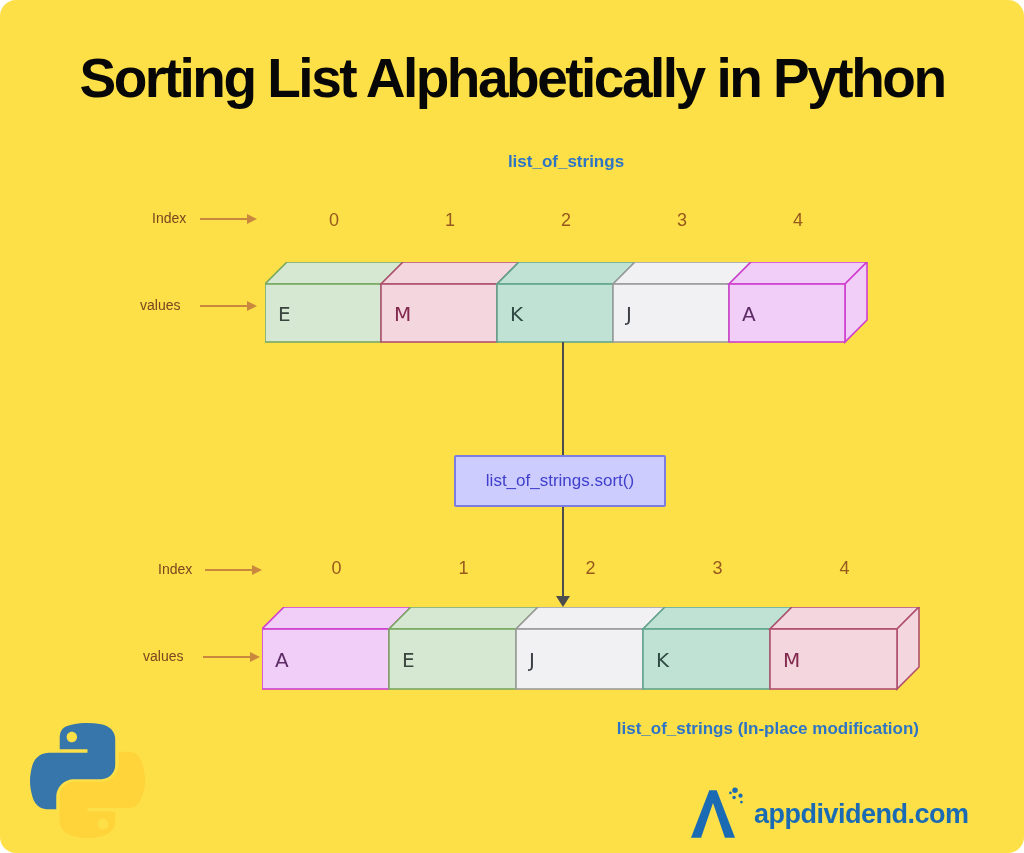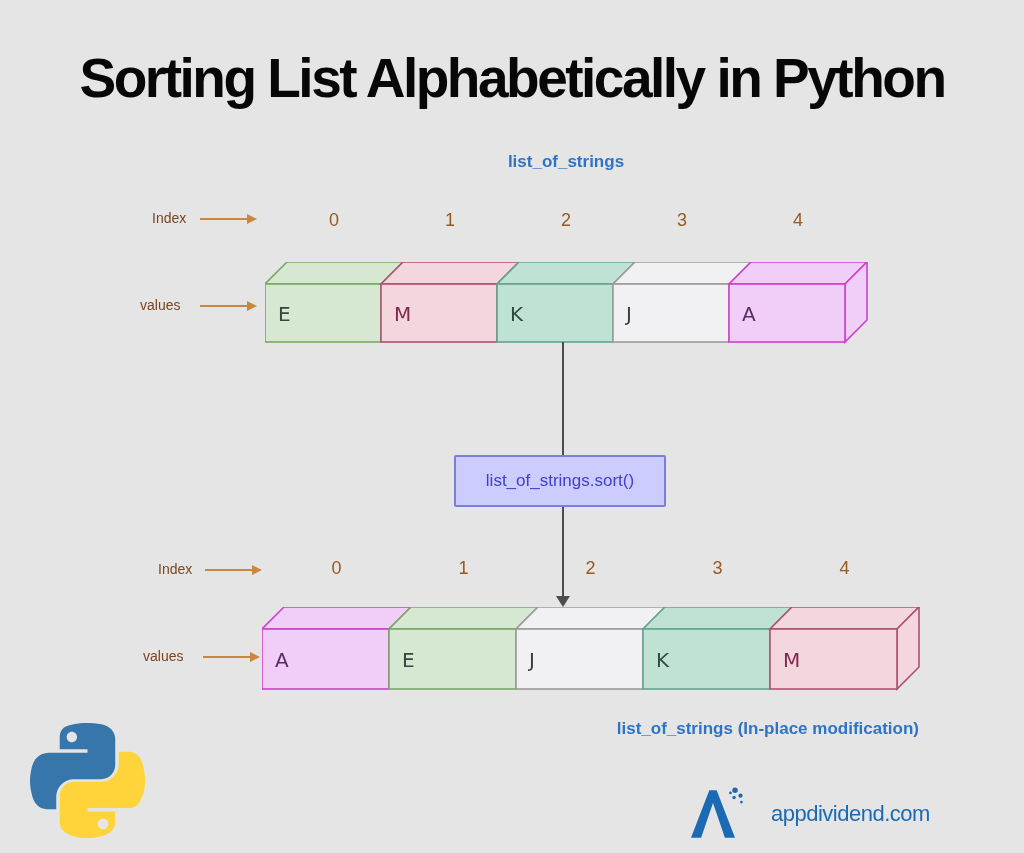--- a/index.html
+++ b/index.html
@@ -1,18 +1,18 @@
 <!DOCTYPE html>
 <html style="--title-black: #070707; --label-blue: #2d74c6; --index-label-brown: #7a4520; --index-number-brown: #96591e; --arrow-orange: #c9883e; --sort-fill: #ccccff; --sort-border: #7d7de0; --sort-text: #4040cc; --flow-gray: #4d4d4d; --brand-blue: #1b6bb4; --python-blue: #3776ab; --python-yellow: #ffd43b;"><head>
 <meta charset="utf-8">
 <style>
   * { margin:0; padding:0; box-sizing:border-box; }
   html,body { background:#ffffff; }
   body { width:1024px; height:853px; font-family:"Liberation Sans", sans-serif; }
-  .canvas { position:relative; width:1024px; height:853px; background:#e5e5e5; overflow:hidden; }
+  .canvas { position:relative; width:1024px; height:853px; background:#fde047; overflow:hidden;border-radius:16px; }
 
   .title {
     position:absolute; top:46px; left:0; width:100%;
     text-align:center; font-size:55px; font-weight:800; letter-spacing:-2.5px;
     color:var(--title-black); font-family:"Liberation Sans", sans-serif;
   }
 
   .blue-label { color:var(--label-blue); font-weight:700; font-size:17px; }
   .top-array-label { position:absolute; left:265px; width:602px; top:152px; text-align:center; }
   .bottom-array-label { position:absolute; left:262px; width:657px; top:719px; text-align:right; }
@@ -43,21 +43,21 @@
   }
   .sort-box {
     position:absolute; left:454px; top:455px; width:212px; height:52px;
     background:var(--sort-fill); border:2px solid var(--sort-border); border-radius:2px;
     display:flex; align-items:center; justify-content:center;
     color:var(--sort-text); font-size:17px; z-index:3;
   }
 
   .python-logo { position:absolute; left:30px; top:722px; }
   .brand { position:absolute; left:680px; top:784px; display:flex; align-items:center; }
-  .brand-text { font-size:22px; font-weight:400; color:var(--brand-blue); margin-left:25px; letter-spacing:-0.5px; }
+  .brand-text { font-size:27px; font-weight:700; color:var(--brand-blue); margin-left:8px; letter-spacing:-0.5px; }
 </style>
 </head>
 <body>
 
 <div class="canvas">
 
   <h1 class="title">Sorting List Alphabetically in Python</h1>
 
   <div class="blue-label top-array-label">list_of_strings</div>
 

